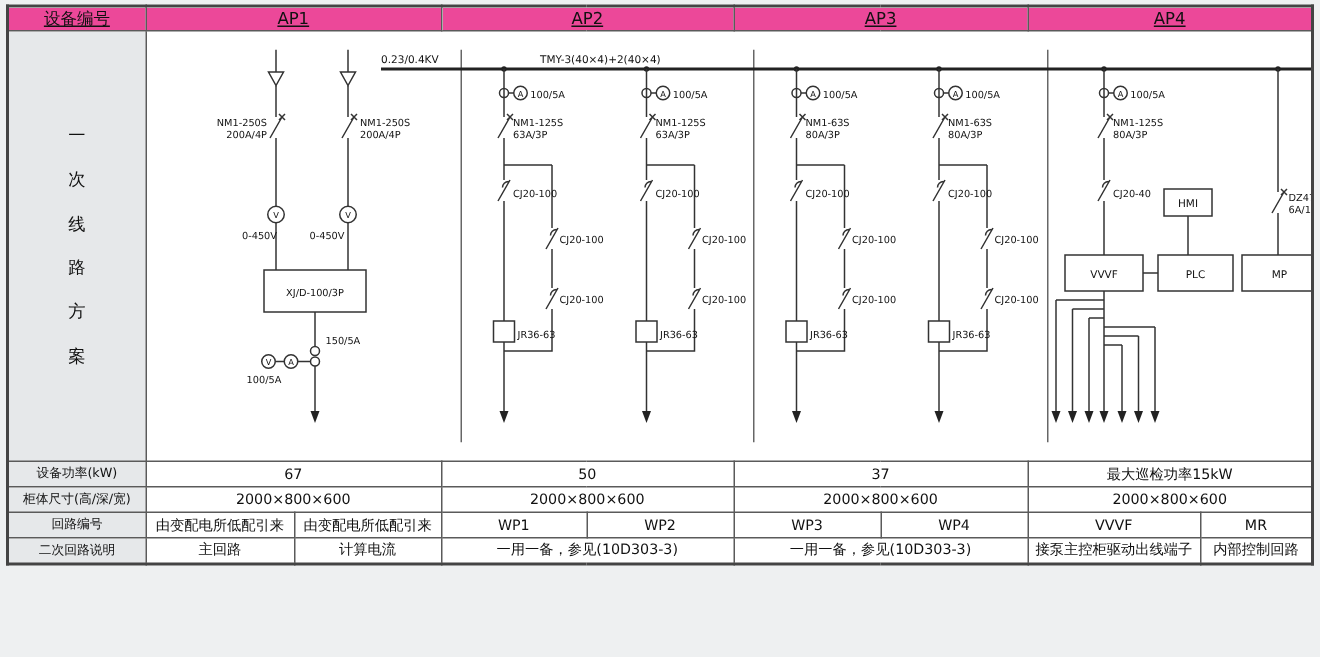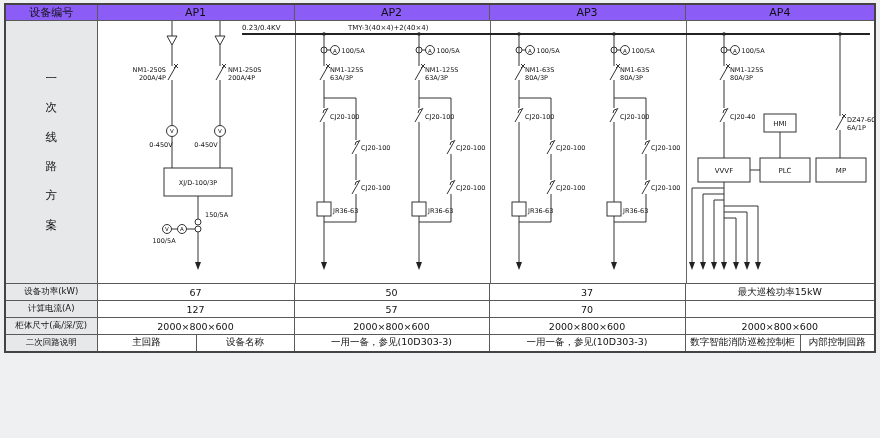--- a/index.html
+++ b/index.html
@@ -20,24 +20,24 @@
   .spec th, .spec td {
     border: 1px solid #5a5a5a;
     font-weight: normal;
     font-size: 9.5px;
     text-align: center;
     vertical-align: middle;
     padding: 0 1px;
     white-space: nowrap;
     overflow: hidden;
   }
-  .spec thead th { background: #8b5cf6; height: 16px; font-size: 11px; }
+  .spec thead th { background: #ec4899; height: 16px; font-size: 11px; text-decoration: underline; }
   .spec th.rowhead { background: #e6e8ea; font-size: 8.5px; }
   tr.data-row { height: 17px; }
-  td.schem-cell { padding: 0; height: 262px; background: #fff; }
+  td.schem-cell { padding: 12px; height: 262px; background: #fff; }
   .vert-label { white-space: pre-line; line-height: 2.55; font-size: 11.5px; }
   svg { display: block; }
   svg text { font-family: "DejaVu Sans", "Liberation Sans", sans-serif; fill: #111; font-size: 6.5px; }
   svg .sym { stroke: #333; fill: none; stroke-width: 1; }
   svg .thick { stroke: #222; stroke-width: 2; }
   svg .filldark { fill: #222; stroke: none; }
   svg .openarrow { fill: #fff; stroke: #333; stroke-width: 1; }
   svg .sep { stroke: #666; stroke-width: 1; }
   svg .mid { text-anchor: middle; }
   svg .end { text-anchor: end; }
@@ -284,43 +284,47 @@
 
 
     <tr class="data-row">
       <th class="rowhead">设备功率(kW)</th>
       <td colspan="2">67</td>
       <td colspan="2">50</td>
       <td colspan="2">37</td>
       <td colspan="2">最大巡检功率15kW</td>
     </tr>
 
-    <tr class="data-row">
-      <th class="rowhead">计算电流(A)</th>
-      <td colspan="2">127</td>
-      <td colspan="2">57</td>
-      <td colspan="2">70</td>
-      <td colspan="2"></td>
-    </tr>
 
     <tr class="data-row">
       <th class="rowhead">柜体尺寸(高/深/宽)</th>
       <td colspan="2">2000×800×600</td>
       <td colspan="2">2000×800×600</td>
       <td colspan="2">2000×800×600</td>
       <td colspan="2">2000×800×600</td>
     </tr>
 
+    <tr class="data-row">
+      <th class="rowhead">回路编号</th>
+      <td>由变配电所低配引来</td>
+      <td>由变配电所低配引来</td>
+      <td>WP1</td>
+      <td>WP2</td>
+      <td>WP3</td>
+      <td>WP4</td>
+      <td>VVVF</td>
+      <td>MR</td>
+    </tr>
 
 
     <tr class="data-row">
       <th class="rowhead">二次回路说明</th>
       <td>主回路</td>
-      <td>设备名称</td>
+      <td>计算电流</td>
       <td colspan="2">一用一备，参见(10D303-3)</td>
       <td colspan="2">一用一备，参见(10D303-3)</td>
-      <td>数字智能消防巡检控制柜</td>
+      <td>接泵主控柜驱动出线端子</td>
       <td>内部控制回路</td>
     </tr>
 
   </tbody>
 </table>
 </div>
 
 </body></html>

